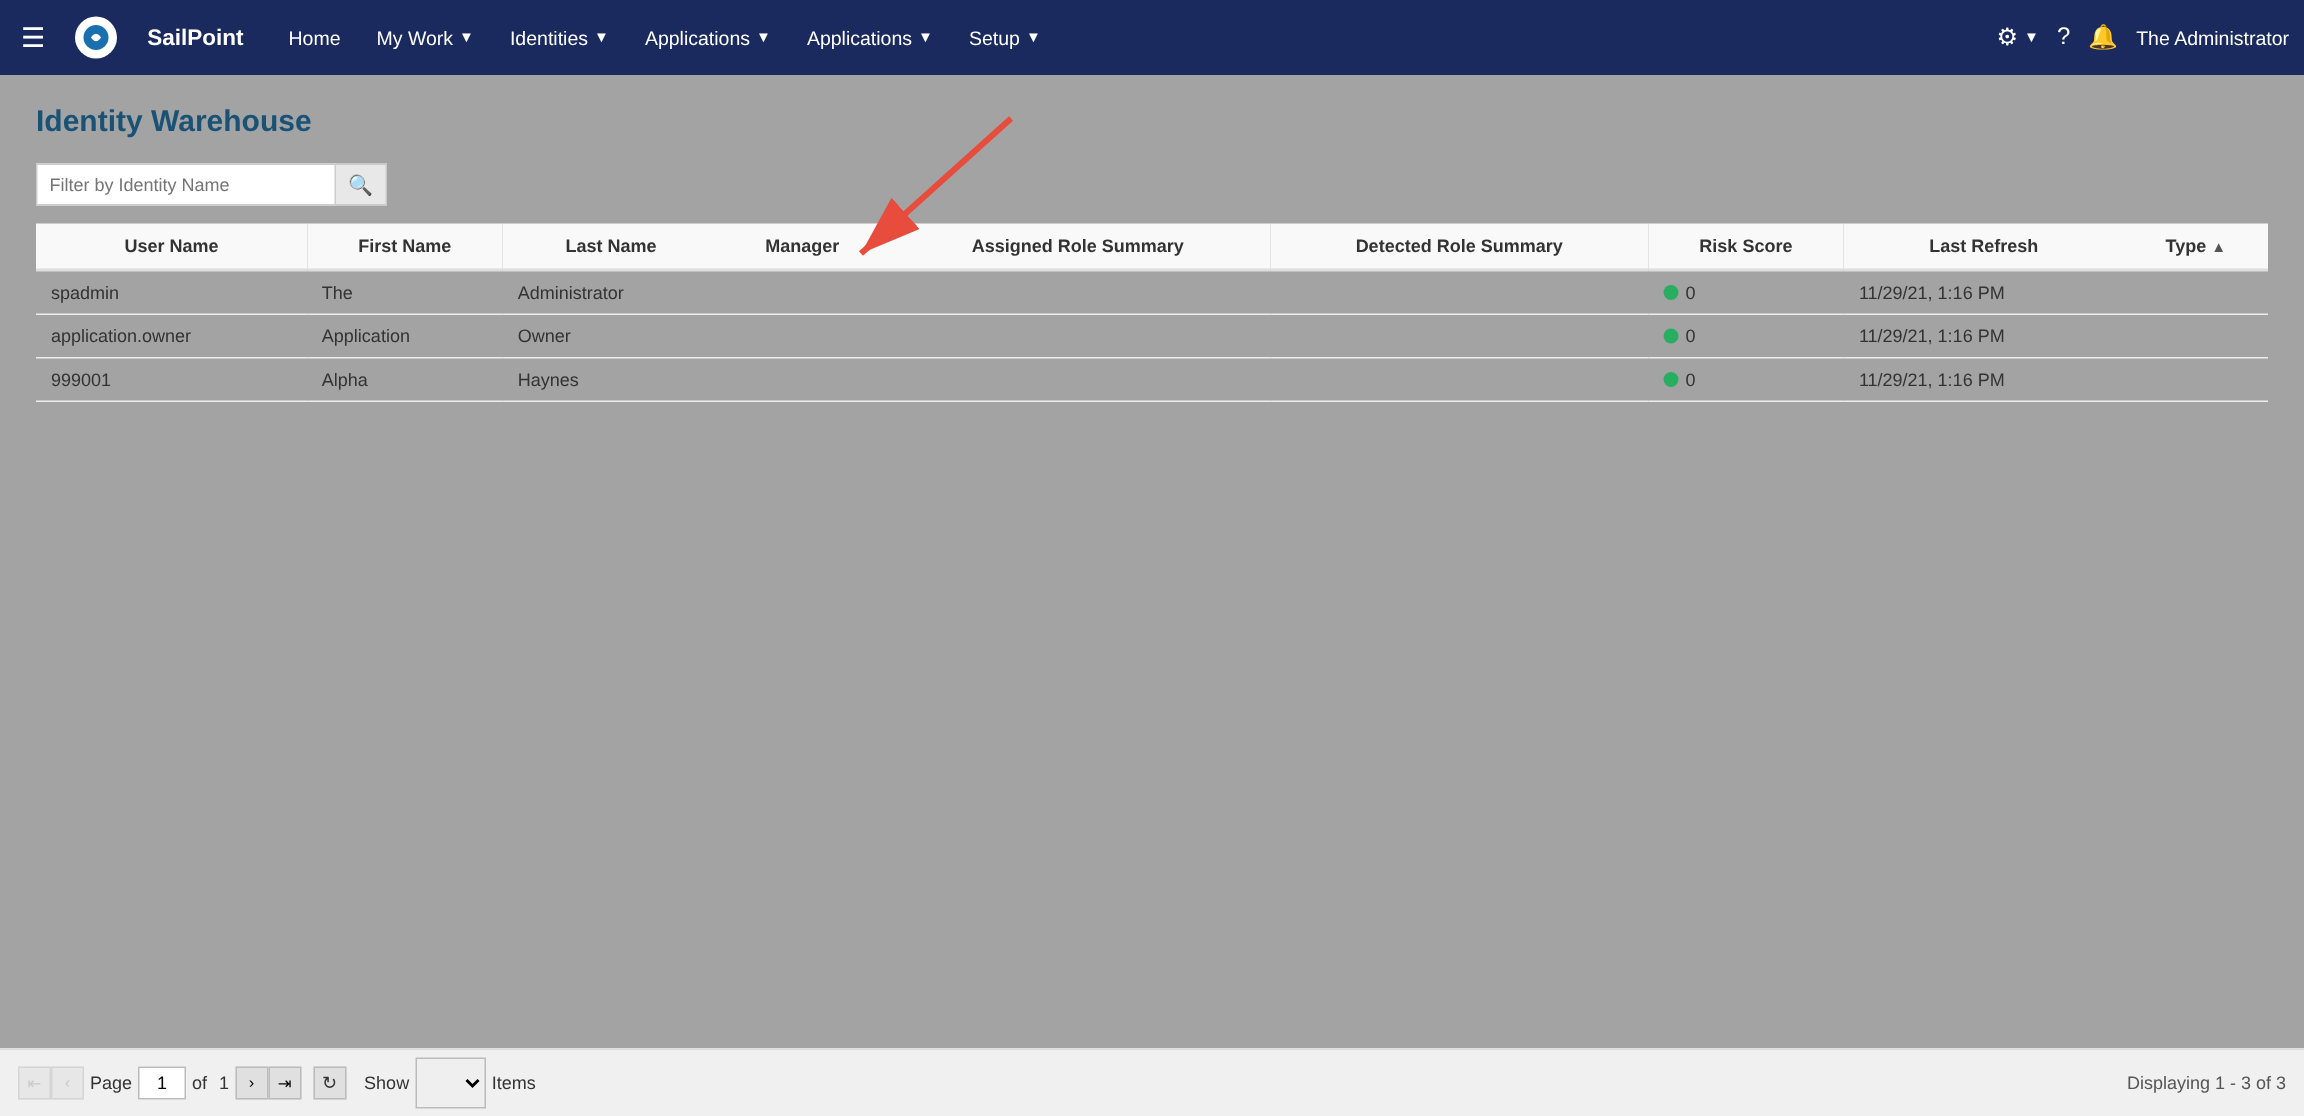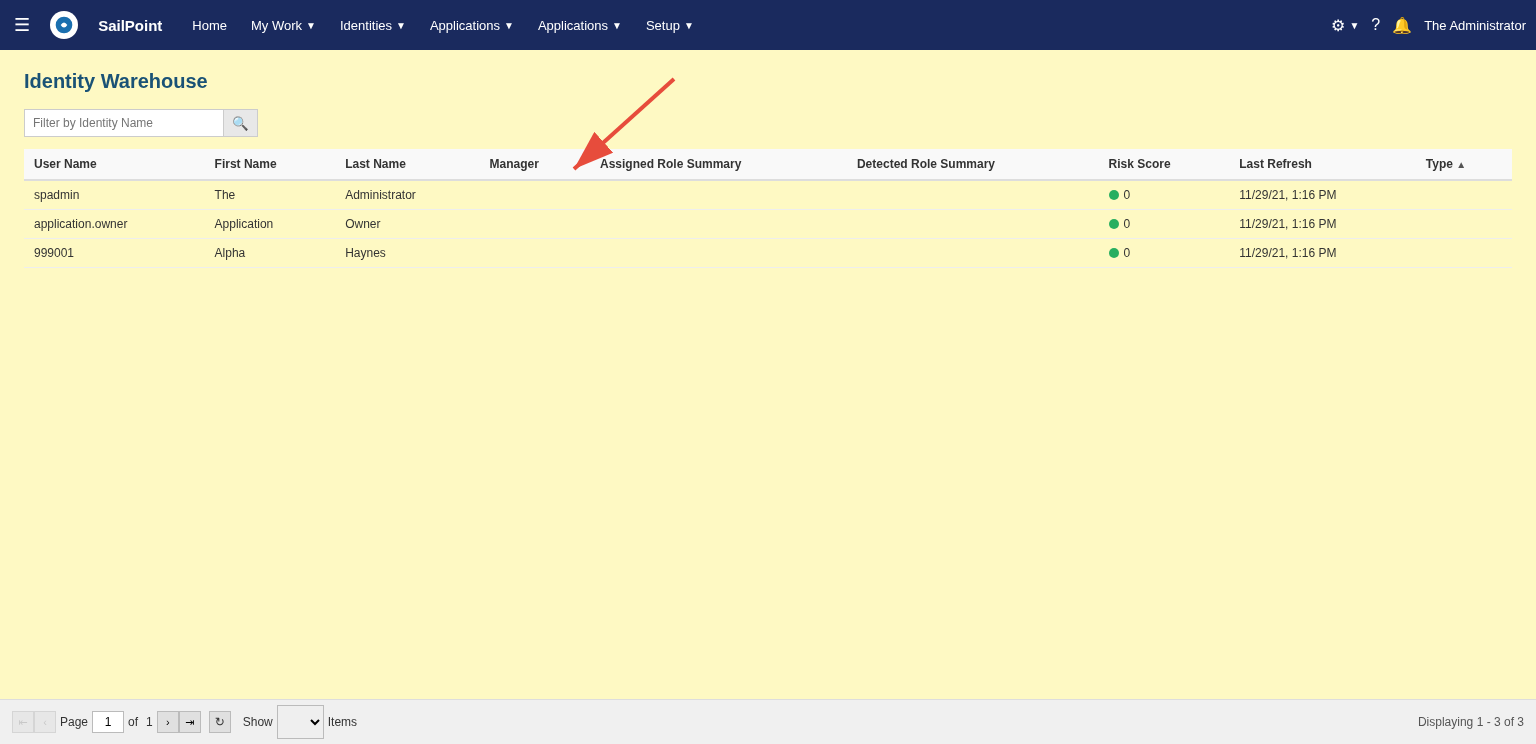--- a/index.html
+++ b/index.html
@@ -80,21 +80,21 @@
     }
     .nav-user {
       color: white;
       font-size: 13px;
       cursor: pointer;
     }
 
     
     .page-content {
       padding: 20px 24px;
-      background: #fef9c3;
+      background: #a3a3a3;
       min-height: calc(744px - 50px - 45px);
     }
 
     .page-title {
       font-size: 20px;
       color: #1a5276;
       font-weight: bold;
       margin-bottom: 16px;
     }
 
@@ -127,21 +127,21 @@
     .data-table {
       width: 100%;
       border-collapse: collapse;
       font-size: 12px;
     }
     .data-table thead tr {
       border-bottom: 2px solid #ddd;
       background: #f9f9f9;
     }
     .data-table th {
-      text-align: left;
+      text-align: center;
       padding: 8px 10px;
       font-weight: bold;
       color: #333;
       font-size: 12px;
       border-bottom: 1px solid #ccc;
       white-space: nowrap;
     }
     .data-table th .sort-arrow {
       font-size: 10px;
       color: #555;

